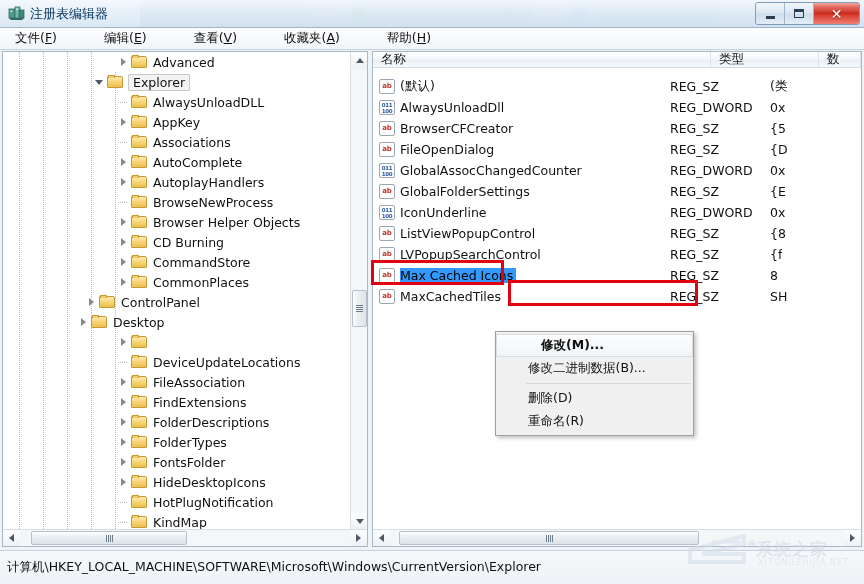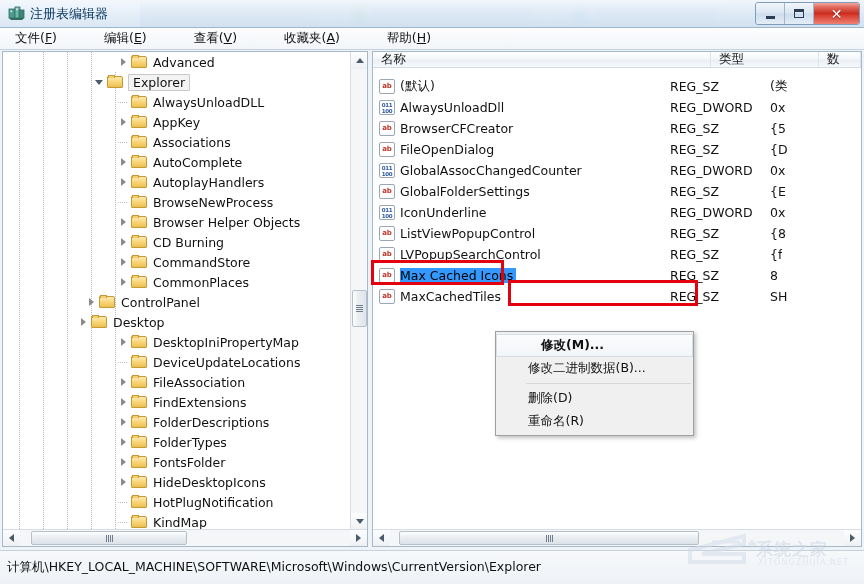--- a/index.html
+++ b/index.html
@@ -686,21 +686,20 @@
                 <span class="tri"></span>
               </span>
               <span class="folder"></span>
               <span class="tree-label">Desktop</span>
             </div>
             <div class="tree-row" style="padding-left: 112px;">
               <span class="expander">
                 <span class="tri"></span>
               </span>
               <span class="folder"></span>
-              <span class="tree-label">DesktopIniPropertyMap</span>
             </div>
             <div class="tree-row" style="padding-left: 112px;">
               <span class="expander">
                 <span class="leafline" style="position: relative;"></span>
               </span>
               <span class="folder"></span>
               <span class="tree-label">DeviceUpdateLocations</span>
             </div>
             <div class="tree-row" style="padding-left: 112px;">
               <span class="expander">

